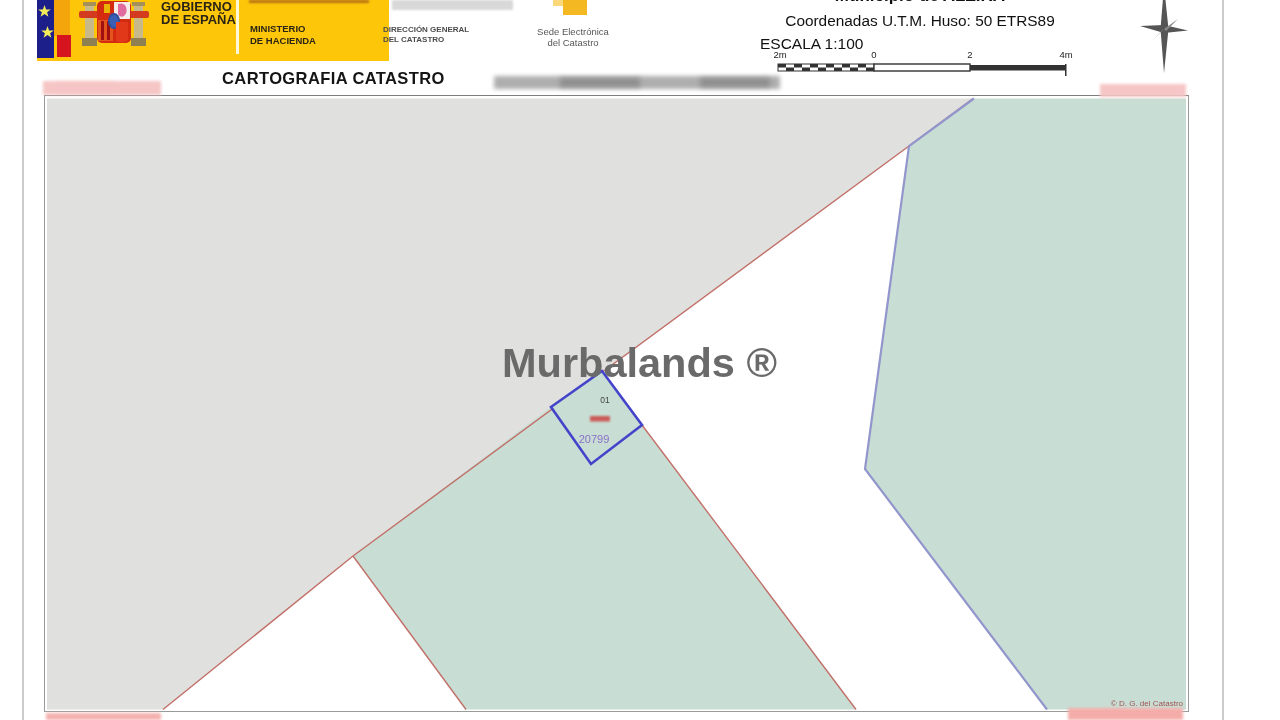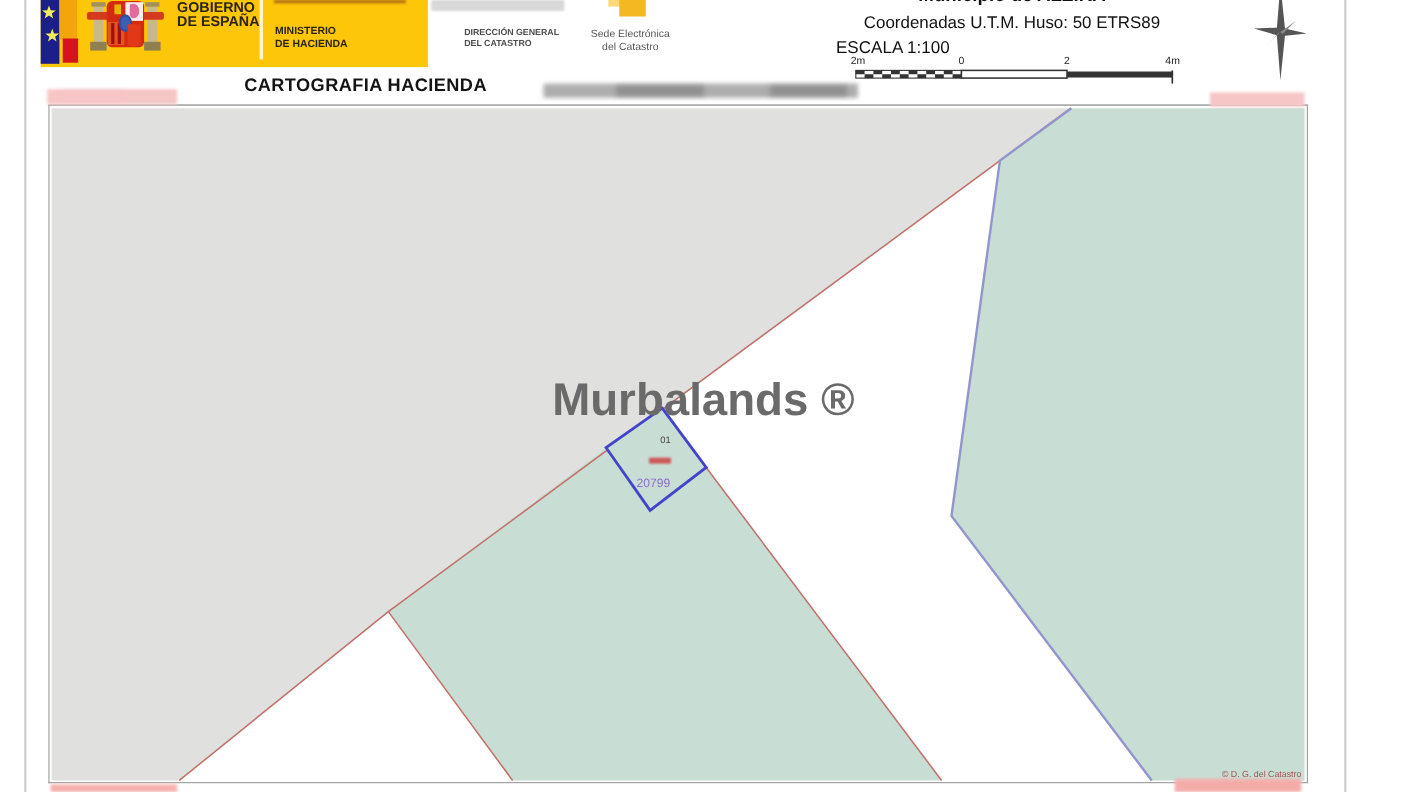--- a/index.html
+++ b/index.html
@@ -58,21 +58,21 @@
 <div class="abs" style="left:161px;top:1px;width:80px;font-weight:bold;font-size:13px;line-height:12.5px;color:#2a2417;">GOBIERNO<br>DE ESPAÑA</div>
 
 <div class="abs" style="left:236px;top:0;width:3px;height:54px;background:#ffffff;opacity:.85;"></div>
 
 <div class="abs" style="left:249px;top:0px;width:120px;height:2.5px;background:#7a2c20;opacity:.55;filter:blur(1px);"></div>
 
 <div class="abs" style="left:250px;top:23px;width:90px;font-weight:bold;font-size:9.5px;line-height:12px;color:#2a2417;">MINISTERIO<br>DE HACIENDA</div>
 
 <div class="abs" style="left:392px;top:0;width:121px;height:10px;background:#d8d8d8;filter:blur(1px);"></div>
 
-<div class="abs" style="left:422px;top:25px;width:100px;font-weight:bold;font-size:8px;line-height:10px;color:#4c4c4c;filter:blur(.4px);">DIRECCIÓN GENERAL<br>DEL CATASTRO</div>
+<div class="abs" style="left:383px;top:25px;width:100px;font-weight:bold;font-size:8px;line-height:10px;color:#4c4c4c;filter:blur(.4px);">DIRECCIÓN GENERAL<br>DEL CATASTRO</div>
 
 <div class="abs" style="left:553px;top:0px;width:11px;height:6px;background:#fbd97a;"></div>
 <div class="abs" style="left:563px;top:0px;width:24px;height:15px;background:#f3b822;"></div>
 
 <div class="abs" style="left:523px;top:26px;width:100px;text-align:center;font-size:9.5px;line-height:11px;color:#575757;filter:blur(.4px);">Sede Electrónica<br>del Catastro</div>
 
 <div class="abs" style="left:760px;top:-14px;width:320px;text-align:center;font-weight:bold;font-size:17px;color:#111;">Municipio de ALZIRA</div>
 
 <div class="abs" style="left:760px;top:12px;width:320px;text-align:center;font-size:15.4px;color:#111;">Coordenadas U.T.M. Huso: 50 ETRS89</div>
 
@@ -114,21 +114,21 @@
     <polygon points="28,-14 32.5,29 28,73 24.5,29"></polygon>
     <polygon points="4,26 28,25 52,30.5 28,33"></polygon>
     <polygon points="28,29 42,19 30,31" fill="#888"></polygon>
     <polygon points="28,29 16,41 26,30.5" fill="#888"></polygon>
   </g>
 </svg>
 
 <div class="abs" style="left:43px;top:81px;width:118px;height:14px;background:#f6c6c6;filter:blur(1.5px);z-index:5;"></div>
 <div class="abs" style="left:55px;top:84px;width:60px;height:8px;background:#f3b3b3;filter:blur(2.5px);"></div>
 
-<div class="abs" style="left:222px;top:69px;font-weight:bold;font-size:16.5px;letter-spacing:.4px;color:#141414;">CARTOGRAFIA HACIENDA</div>
+<div class="abs" style="left:222px;top:69px;font-weight:bold;font-size:16.5px;letter-spacing:.4px;color:#141414;">CARTOGRAFIA CATASTRO</div>
 
 <div class="abs" style="left:494px;top:76px;width:286px;height:13px;background:#a6a6a6;filter:blur(2px);opacity:.9;"></div>
 <div class="abs" style="left:560px;top:78px;width:80px;height:9px;background:#8f8f8f;filter:blur(2.5px);"></div>
 <div class="abs" style="left:700px;top:78px;width:70px;height:9px;background:#8f8f8f;filter:blur(2.5px);"></div>
 
 <div class="abs" style="left:1100px;top:84px;width:86px;height:13px;background:#f6c6c6;filter:blur(1.5px);z-index:5;"></div>
 
 <div class="abs" style="left:44px;top:95px;width:1143px;height:615px;border:1px solid #9a9a9a;border-top:1px solid #7d7d7d;background:#ffffff;">
 <svg width="1143" height="615" viewBox="0 0 1143 615" style="display:block">
 

